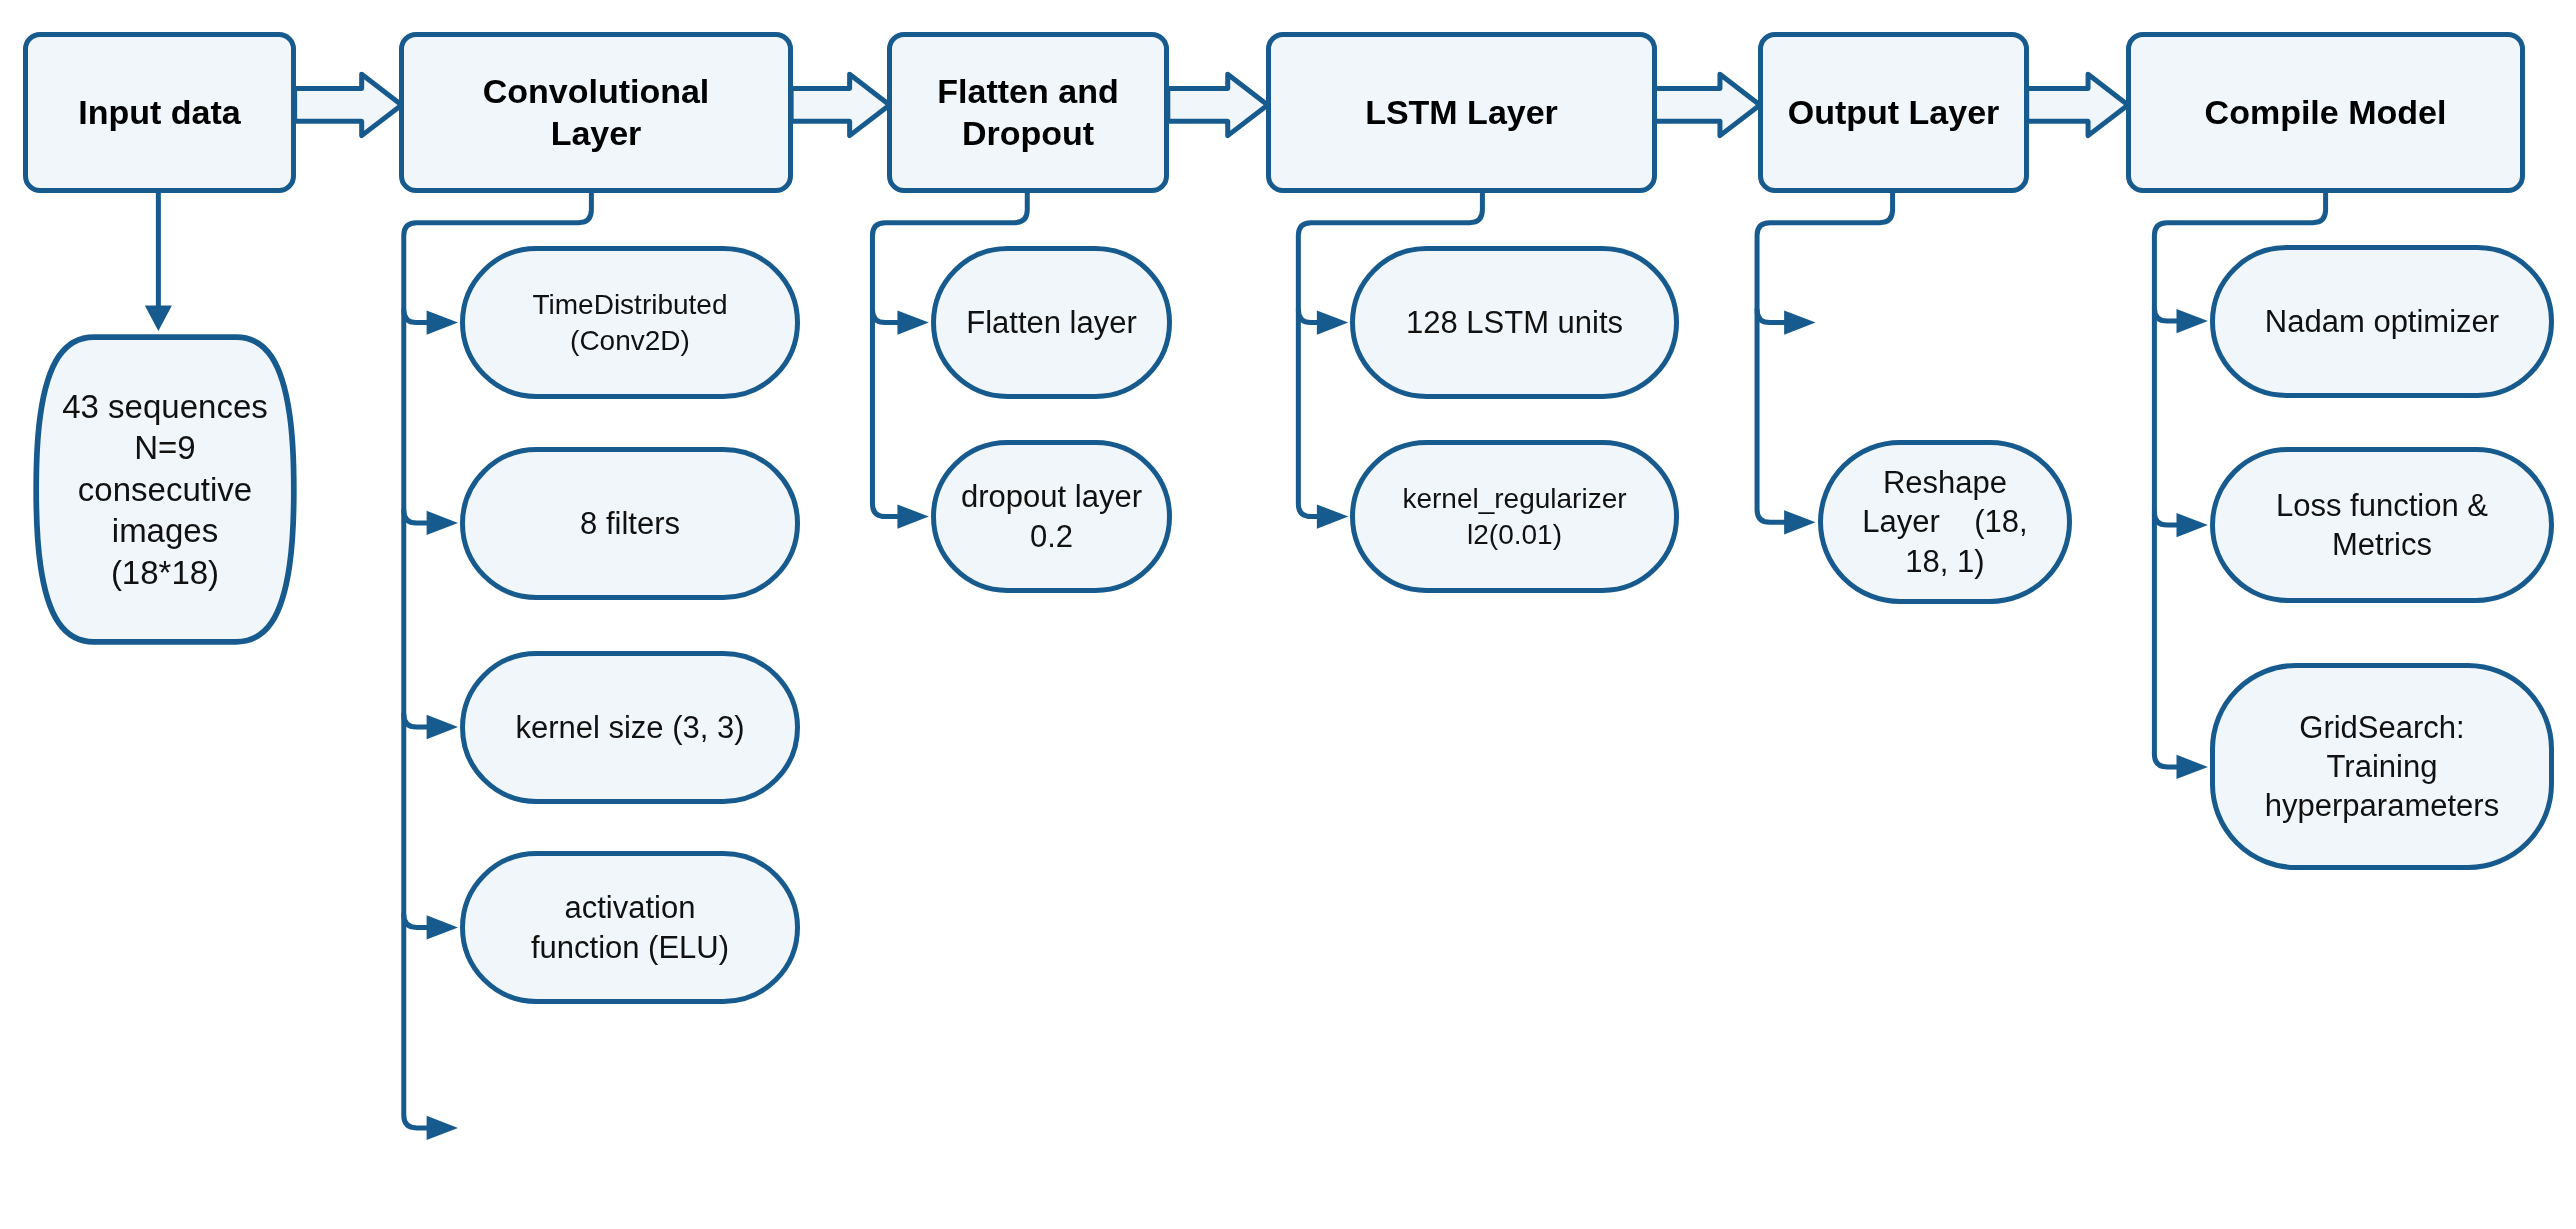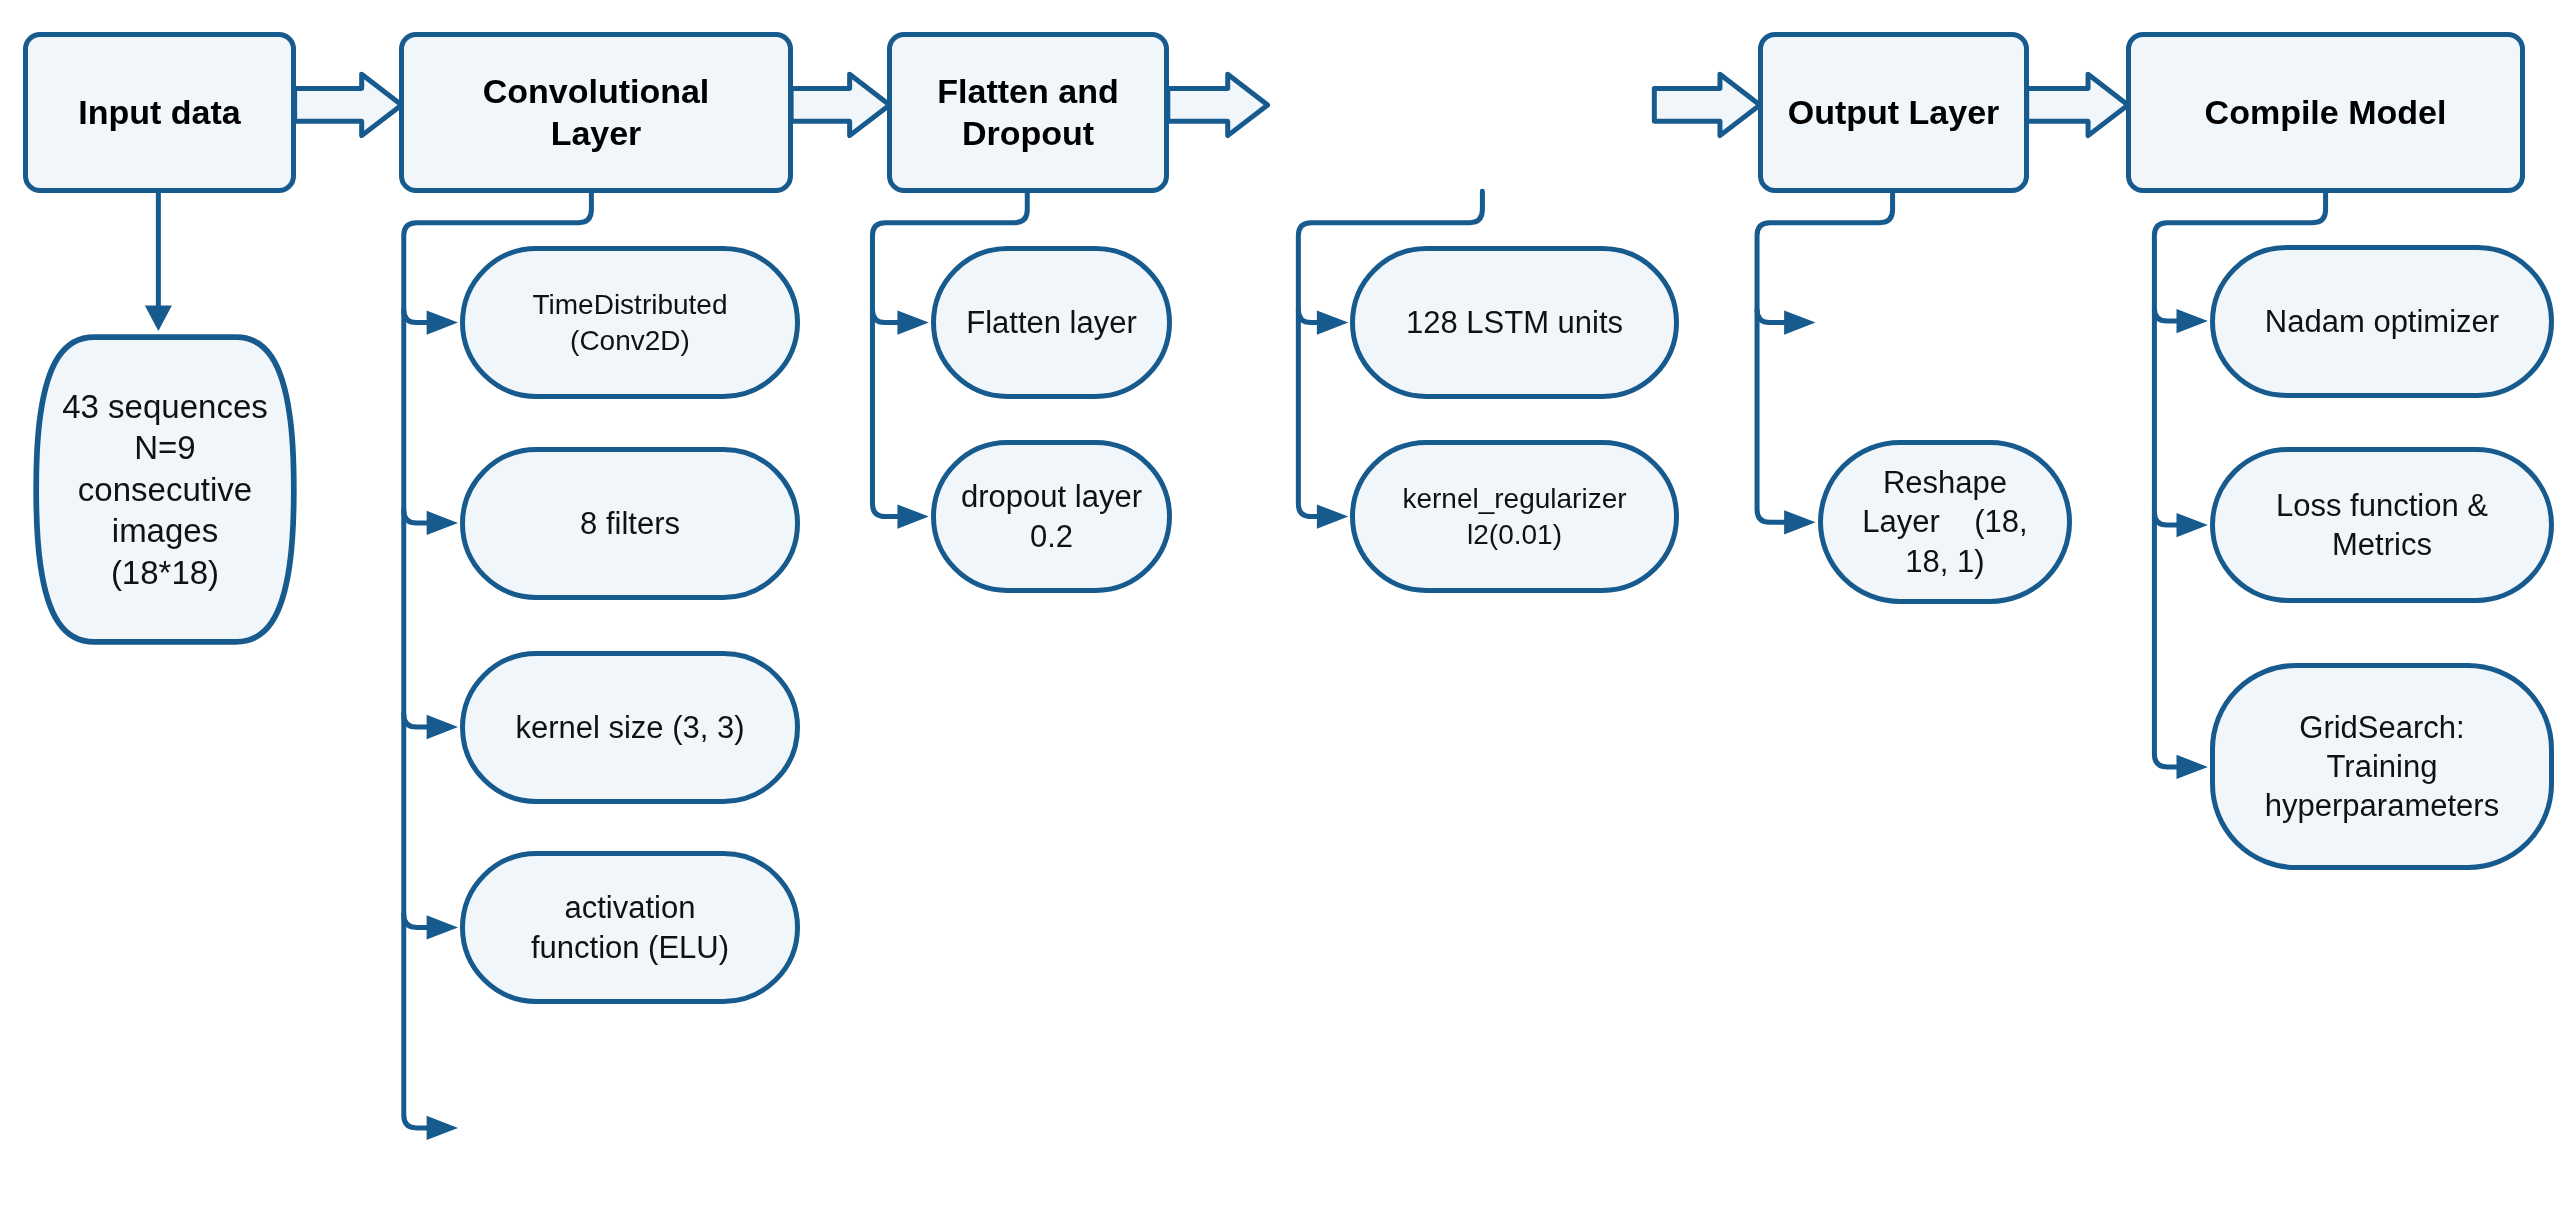--- a/index.html
+++ b/index.html
@@ -98,20 +98,23 @@
   <div class="node main" style="left:399px;top:32px;width:394px;height:161px">
     <div class="title">Convolutional
 Layer</div>
   </div>
 
   <div class="node main" style="left:887px;top:32px;width:282px;height:161px">
     <div class="title">Flatten and
 Dropout</div>
   </div>
 
+  <div class="node main" style="left:1266px;top:32px;width:391px;height:161px">
+    <div class="title">LSTM Layer</div>
+  </div>
 
   <div class="node main" style="left:1758px;top:32px;width:271px;height:161px">
     <div class="title">Output Layer</div>
   </div>
 
   <div class="node main" style="left:2126px;top:32px;width:399px;height:161px">
     <div class="title">Compile Model</div>
   </div>
 
   <div class="node barrel" style="left:31px;top:330px;width:268px;height:319px">

